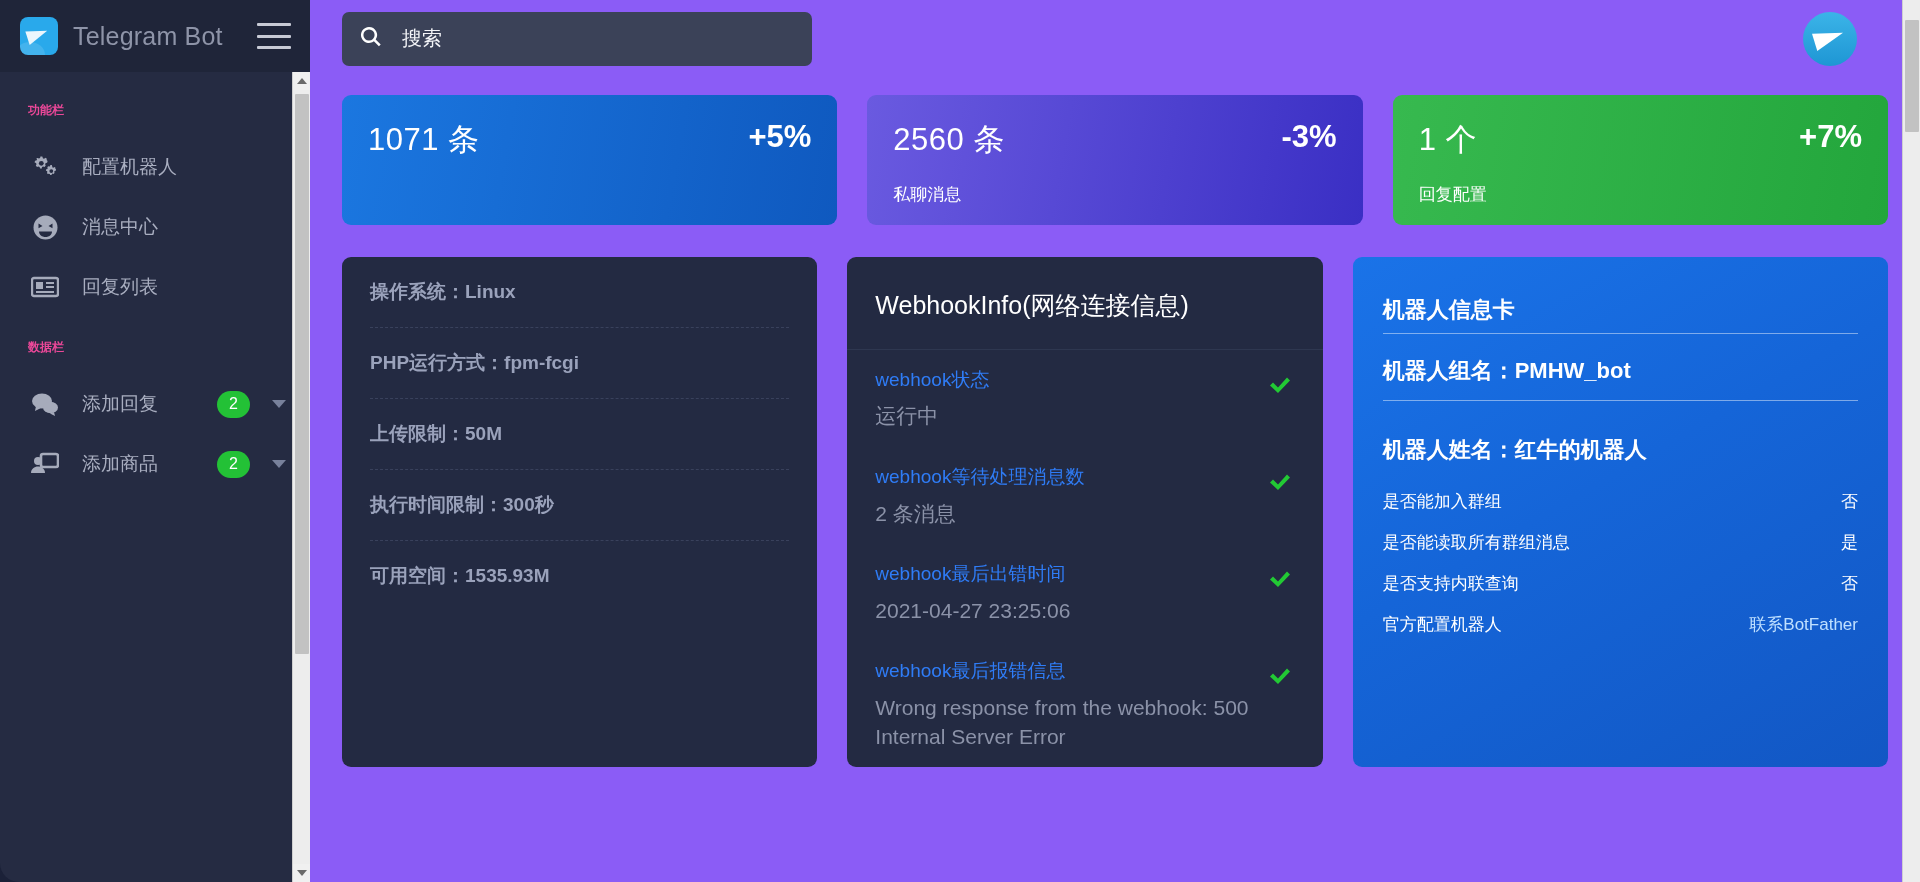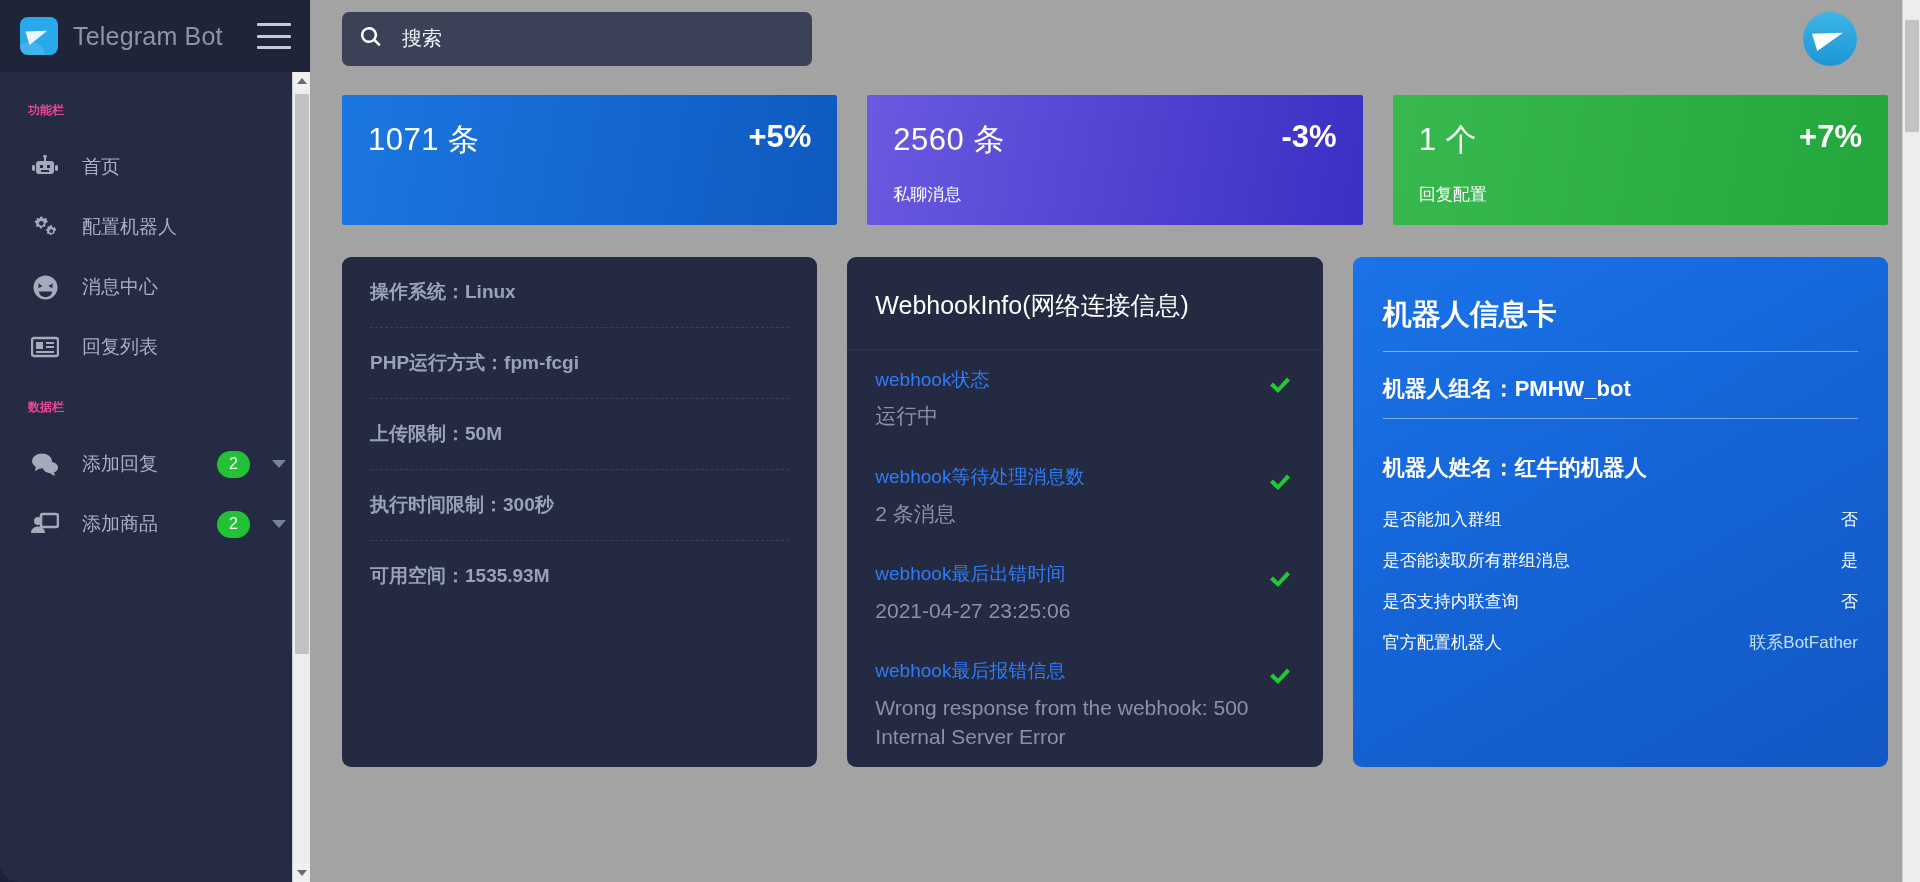--- a/index.html
+++ b/index.html
@@ -93,21 +93,21 @@
   .sb-arrow i { width:0;height:0;border-left:5px solid transparent;border-right:5px solid transparent; }
   .sb-arrow.up i { border-bottom:6px solid #6a6a6a; }
   .sb-arrow.down i { border-top:6px solid #6a6a6a; }
   .sb-thumb {
     position:absolute; left:2px; top:22px; width:14px; height:560px;
     background:#c2c2c2; border-radius:1px; cursor:pointer;
   }
 
   
   .main {
-    flex:1; height:882px; background:#a3a3a3; position:relative;
+    flex:1; height:882px; background:#8b5cf6; position:relative;
     overflow:hidden;
   }
   .topbar {
     height:77px; display:flex; align-items:center; padding:0 0 0 32px;
   }
   .search {
     width:470px; height:54px; background:#3b4258; border-radius:7px;
     display:flex; align-items:center; padding:0 18px; cursor:text;
   }
   .search svg { fill:#ffffff; }
@@ -127,21 +127,21 @@
     content:""; position:absolute; left:11px; top:17px;
     width:0;height:0;border-left:30px solid #ffffff;
     border-top:8px solid transparent; border-bottom:10px solid transparent;
     transform:rotate(-17deg);
   }
 
   .content { padding:18px 32px 0 32px; }
 
   .stat-row { display:flex; gap:30px; }
   .stat-card {
-    flex:1; height:130px; border-radius:2px; padding:24px 26px 0 26px;
+    flex:1; height:130px; border-radius:9px; padding:24px 26px 0 26px;
     color:#fff; position:relative;
   }
   .stat-top { display:flex; align-items:flex-start; justify-content:space-between; }
   .stat-value { font-size:31px; font-weight:400; letter-spacing:.5px; }
   .stat-pct { font-size:31px; font-weight:bold; }
   .stat-sub { font-size:17px; margin-top:22px; }
 
   .panel-row { display:flex; gap:30px; margin-top:32px; }
   .panel {
     flex:1; background:#232a42; border-radius:9px; min-height:455px;
@@ -171,21 +171,21 @@
   }
   .check svg { fill:#22c934; }
 
   
   .bot-card {
     flex:1; border-radius:9px; min-height:455px;
     background:linear-gradient(150deg,#1a73e8 0%,#1565d8 45%,#1257c4 100%);
     padding:38px 30px 24px 30px; color:#fff;
   }
   .bot-h {
-    font-size:29px; font-weight:bold; padding-bottom:16px;
+    font-size:22px; font-weight:bold; padding-bottom:8px;
     border-bottom:1px solid rgba(255,255,255,.45);
   }
   .bot-h2 {
     font-size:22px; font-weight:bold; padding:22px 0 14px 0;
     border-bottom:1px solid rgba(255,255,255,.45);
   }
   .bot-h3 { font-size:22px; font-weight:bold; padding:34px 0 16px 0; }
   .bot-line {
     display:flex; align-items:center; justify-content:space-between;
     font-size:17px; padding:9px 0;gap:28px;
@@ -216,35 +216,20 @@
         <span></span>
           <span></span>
           <span></span>
       </div>
     </div>
 
     <div class="side-scroll">
 
       <div class="side-heading">功能栏</div>
 
-      <div class="nav-item">
-        <span class="nav-ico">
-          <svg width="26" height="24" viewBox="0 0 26 24">
-              <rect x="4" y="6" width="18" height="13" rx="3"></rect>
-              <rect x="12" y="1" width="2" height="5"></rect>
-              <circle cx="13" cy="1.5" r="1.8"></circle>
-              <rect x="0" y="10" width="3" height="6" rx="1.4"></rect>
-              <rect x="23" y="10" width="3" height="6" rx="1.4"></rect>
-              <rect x="8" y="10" width="3" height="3" fill="#252b42"></rect>
-              <rect x="15" y="10" width="3" height="3" fill="#252b42"></rect>
-              <rect x="9" y="15" width="8" height="2" fill="#252b42"></rect>
-            </svg>
-        </span>
-        <span class="nav-label">首页</span>
-      </div>
 
       <div class="nav-item">
         <span class="nav-ico">
           <svg width="27" height="25" viewBox="0 0 27 25">
               <path d="M11 3.5l1.3.3.9-1 1.7 1-.3 1.3 1 .9-.5 1.8-1.4.2-.6 1.2.6 1.2-1.2 1.5-1.3-.5-1.2.6-.2 1.4H8.1l-.5-1.3-1.3-.6-1.3.5-1.2-1.5.7-1.2-.5-1.3-1.4-.4.4-1.8 1.4-.2.6-1.2-.6-1.2L5.6 3l1.3.6L8.1 3l.3-1.4h1.9z"></path>
               <circle cx="9.3" cy="8.3" r="2.4" fill="#252b42"></circle>
               <path d="M20.5 12.5l1 .2.7-.8 1.3.8-.2 1 .8.7-.4 1.4-1.1.2-.4.9.4.9-.9 1.2-1-.4-.9.4-.2 1.1h-1.4l-.4-1-1-.4-1 .3-.9-1.1.5-.9-.4-1-1.1-.3.3-1.4 1.1-.2.4-.9-.4-.9.9-1.1 1 .4.9-.4.2-1.1h1.5z"></path>
               <circle cx="19.3" cy="16.1" r="1.9" fill="#252b42"></circle>
             </svg>
         </span>

